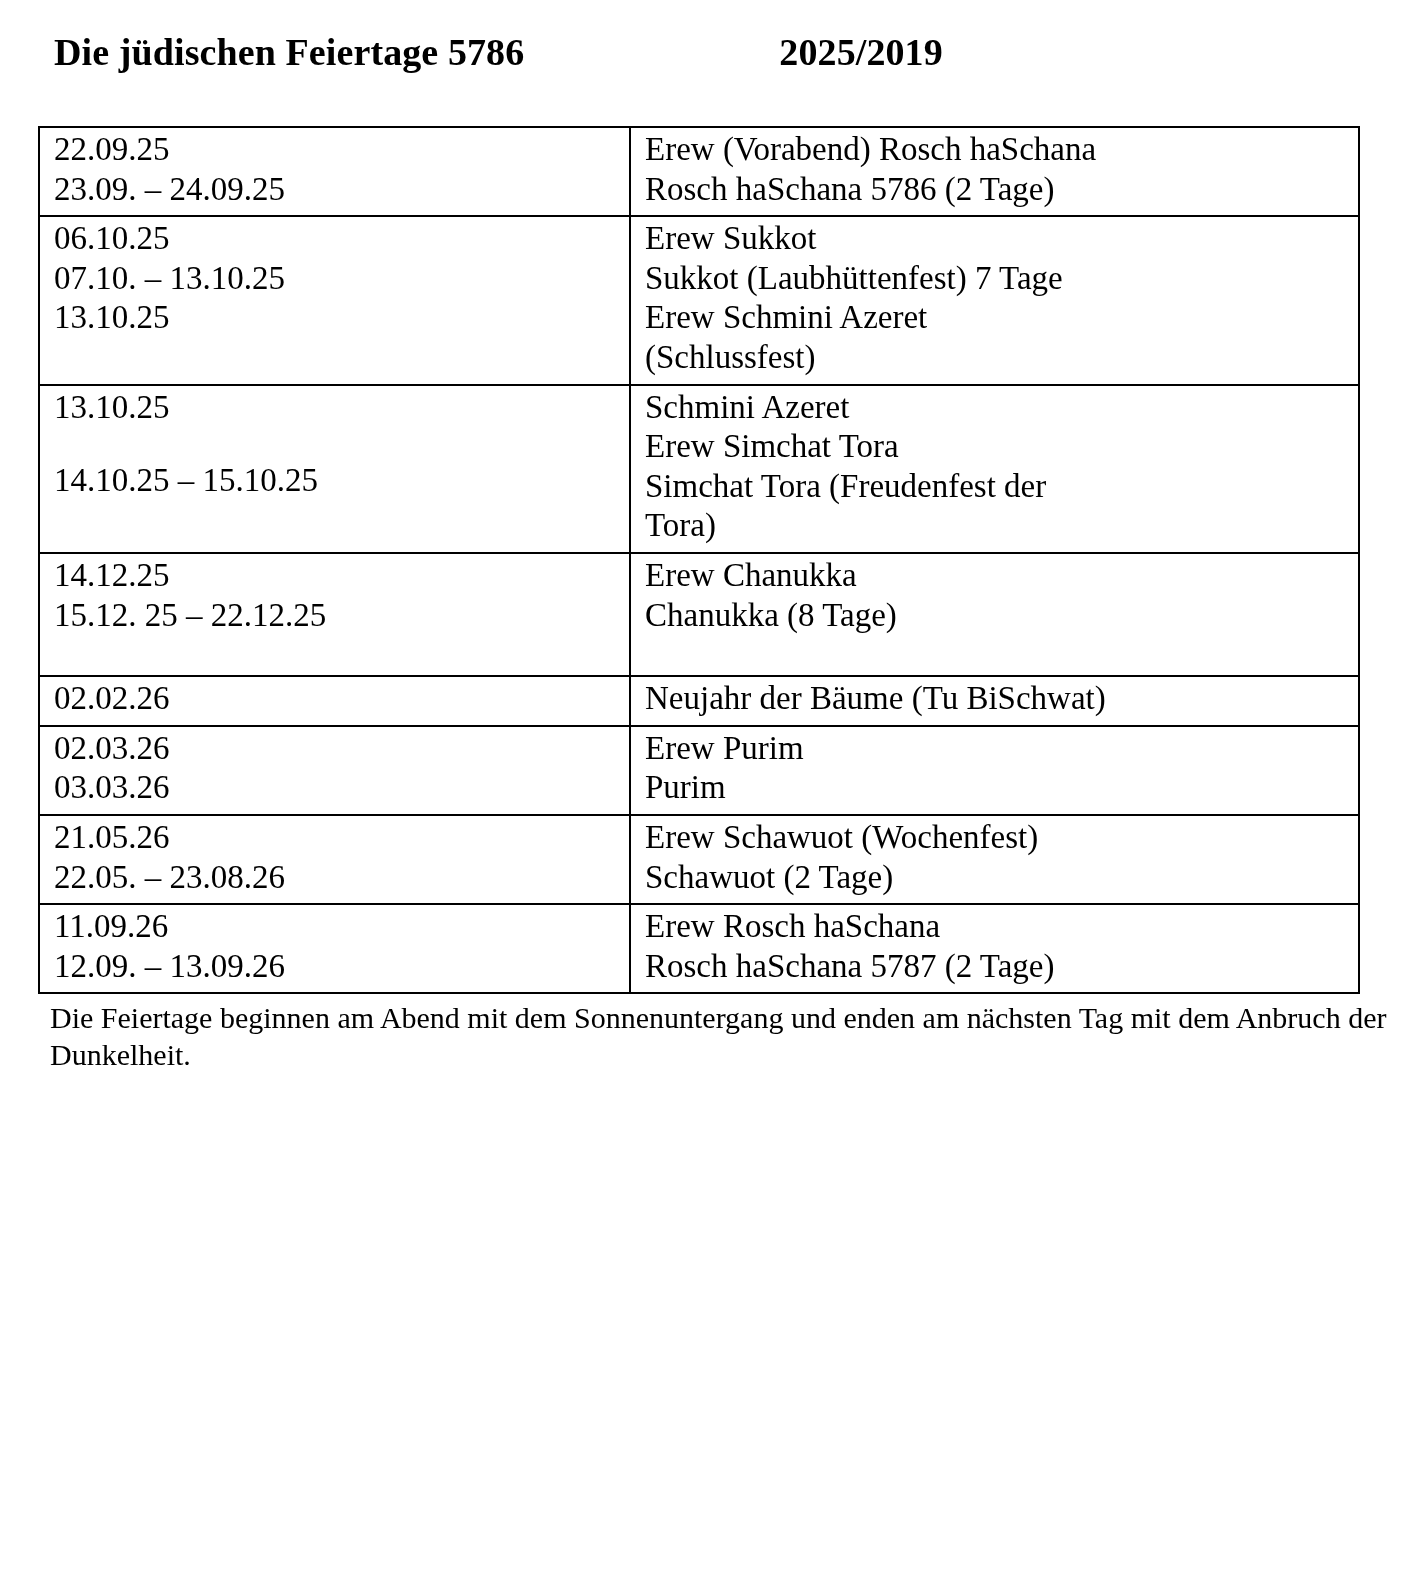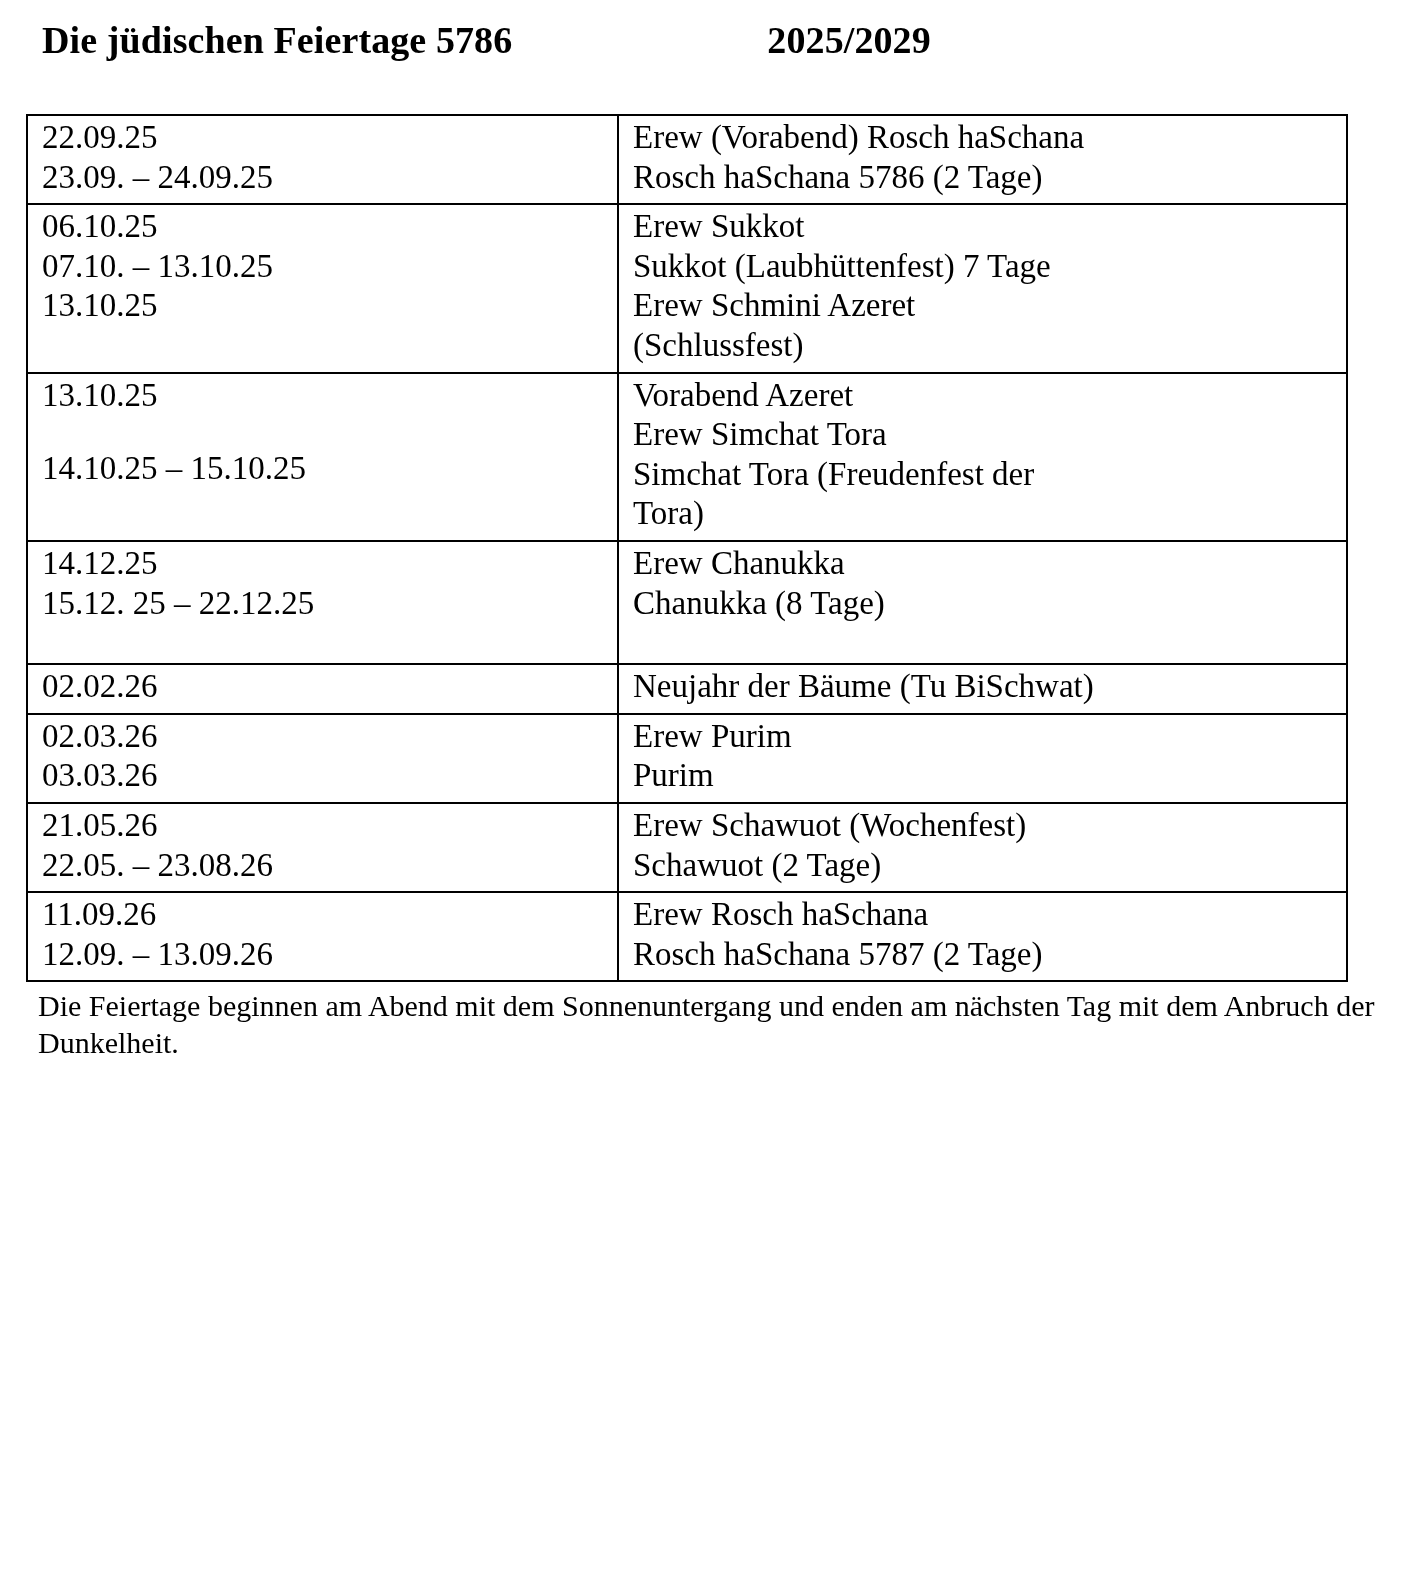--- a/index.html
+++ b/index.html
@@ -12,21 +12,21 @@
     height: 1580px;
     font-family: "Liberation Serif", serif;
     color: #000000;
     overflow: hidden;
   }
   .page {
     position: relative;
     width: 1424px;
     height: 1228px;
     box-sizing: border-box;
-    padding: 4px;
+    padding: 16px;
   }
   .title-row {
     display: flex;
     align-items: baseline;
     padding: 14px 0 0 38px;
     font-weight: bold;
     font-size: 38px;
     letter-spacing: 0.1px;
   }
   .title-main {
@@ -69,21 +69,21 @@
     line-height: 1.22;
   }
 </style>
 </head>
 <body>
 
 <div class="page">
 
   <div class="title-row">
     <span class="title-main">Die jüdischen Feiertage 5786</span>
-    <span class="title-years">2025/2029</span>
+    <span class="title-years">2025/2019</span>
   </div>
 
   <table class="holidays">
     <tbody>
 
       <tr>
         <td class="col-date">
           <span class="line">22.09.25</span>
           <span class="line">23.09. – 24.09.25</span>
         </td>
@@ -108,21 +108,21 @@
         </td>
       </tr>
 
       <tr>
         <td class="col-date">
           <span class="line">13.10.25</span>
           <span class="line blank"></span>
           <span class="line">14.10.25 – 15.10.25</span>
         </td>
         <td class="col-name">
-          <span class="line">Vorabend Azeret</span>
+          <span class="line">Schmini Azeret</span>
           <span class="line">Erew Simchat Tora</span>
           <span class="line">Simchat Tora (Freudenfest der</span>
           <span class="line">Tora)</span>
         </td>
       </tr>
 
       <tr>
         <td class="col-date">
           <span class="line">14.12.25</span>
           <span class="line">15.12. 25 – 22.12.25</span>

